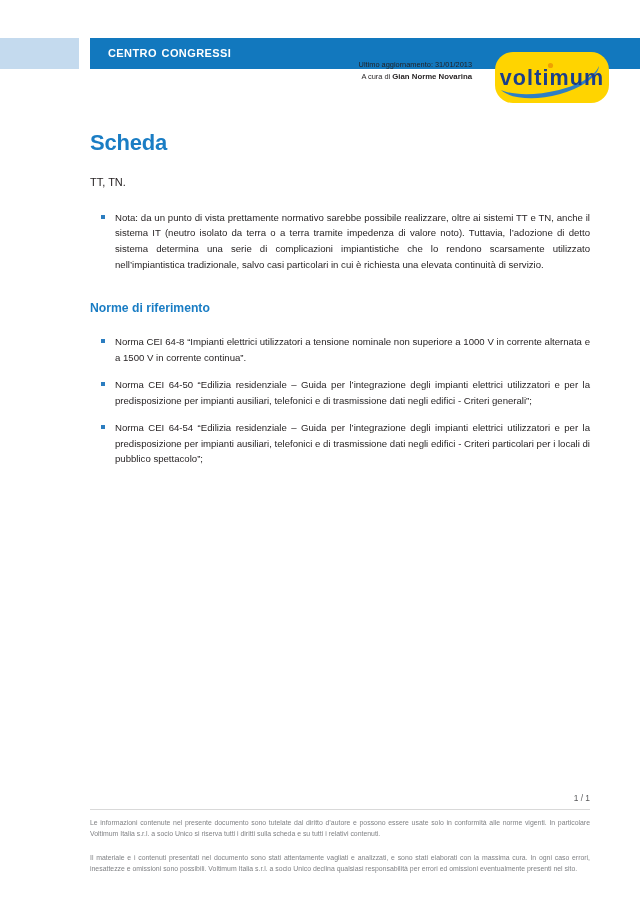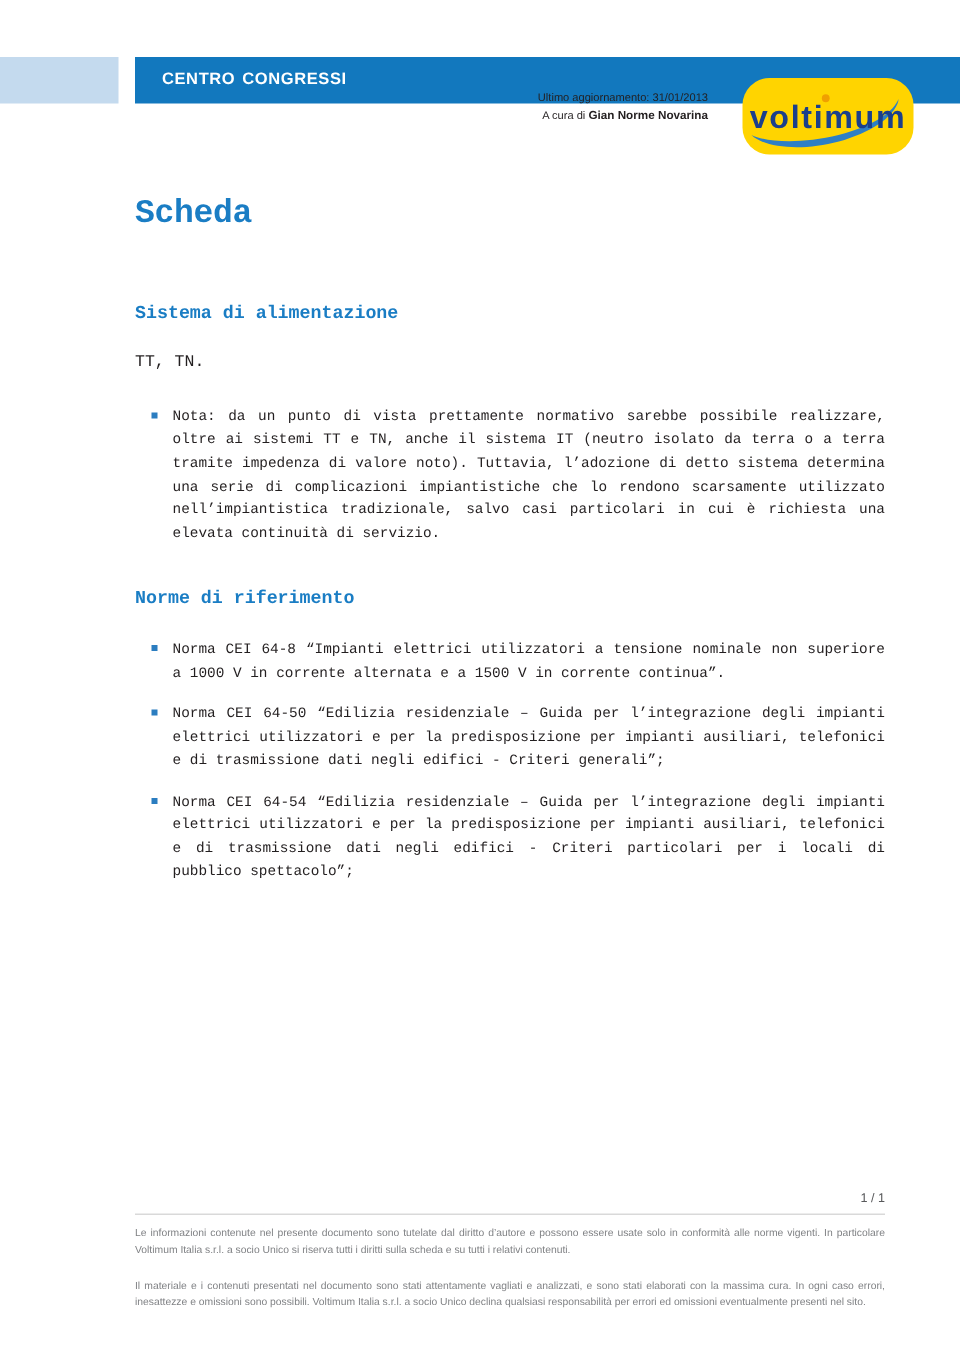--- a/index.html
+++ b/index.html
@@ -79,21 +79,20 @@
   .logo svg {
     display: block;
   }
 
   
   .content {
     position: absolute;
     left: 0;
     top: 112px;
     width: 640px;
-    font-family: Liberation Mono, monospace;
   }
   .page-title {
     margin: 18px 0 0 90px;
     color: #1a7dc4;
     font-size: 22px;
     font-weight: bold;
     letter-spacing: -0.2px;
   }
   .section {
     margin-left: 90px;
@@ -201,21 +200,20 @@
     </svg>
   </div>
 
 </div>
 
 <div class="content">
 
   <h1 class="page-title">Scheda</h1>
 
   <div class="section">
-    <h2 class="section-heading">Sistema di alimentazione</h2>
 
     <p class="body-text">TT, TN.</p>
 
     <ul class="bullets gap-top">
       <li>
         <span class="sq"></span>
         <span>Nota: da un punto di vista prettamente normativo sarebbe possibile realizzare, oltre ai sistemi TT e TN, anche il sistema IT (neutro isolato da terra o a terra tramite impedenza di valore noto). Tuttavia, l’adozione di detto sistema determina una serie di complicazioni impiantistiche che lo rendono scarsamente utilizzato nell’impiantistica tradizionale, salvo casi particolari in cui è richiesta una elevata continuità di servizio.</span>
       </li>
     </ul>
   </div>

